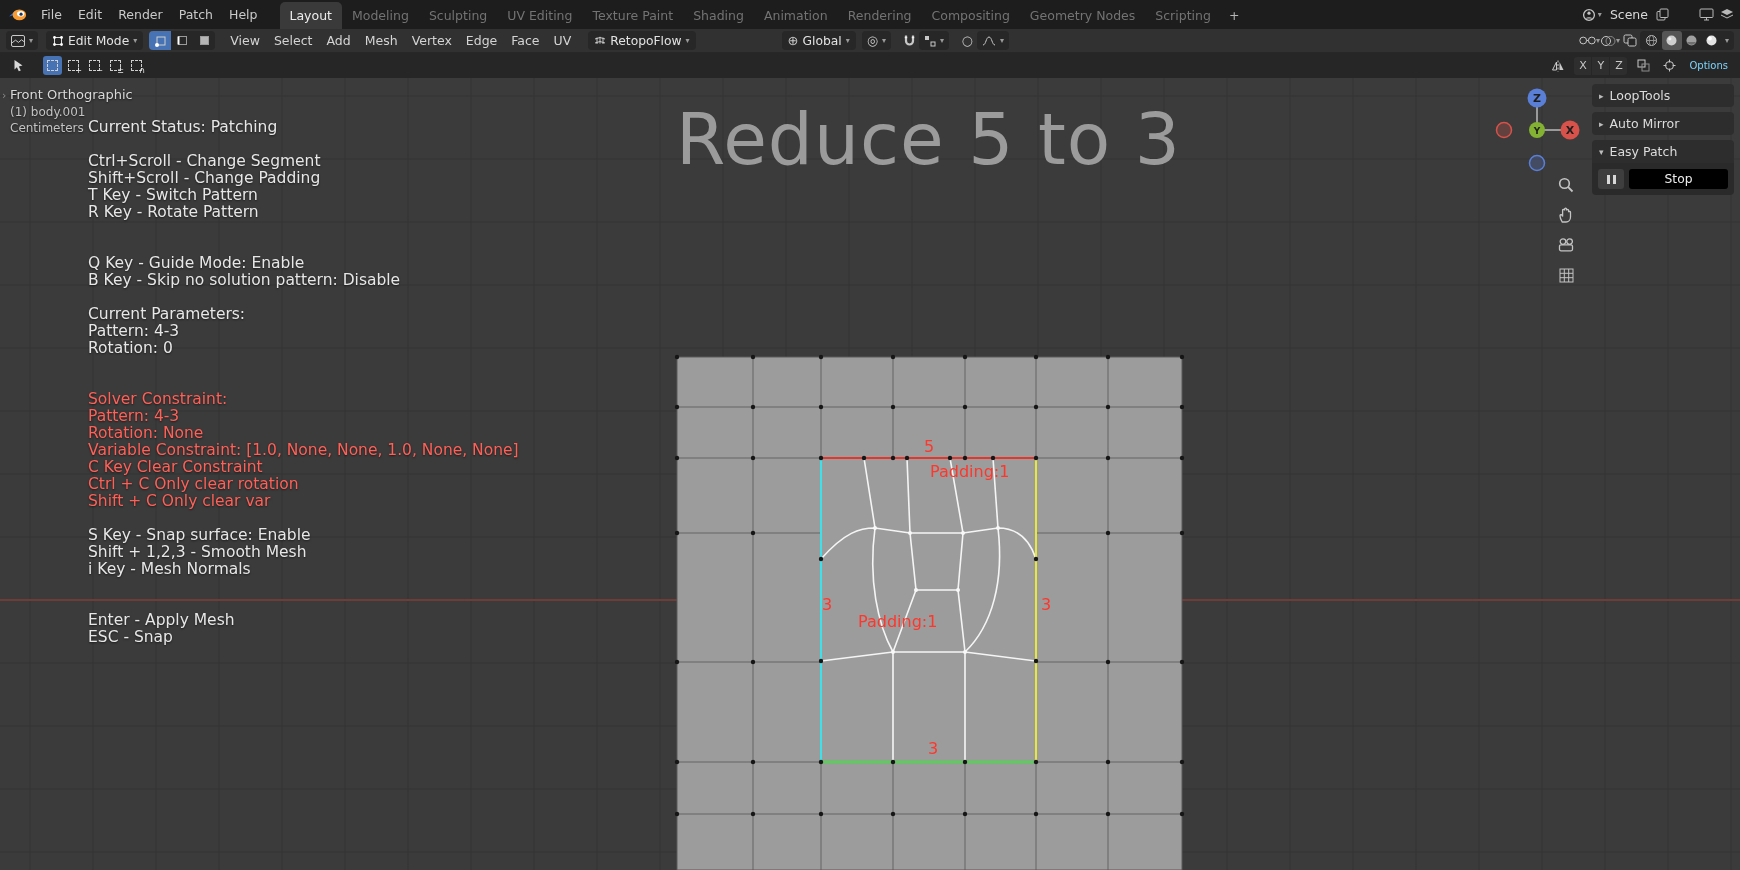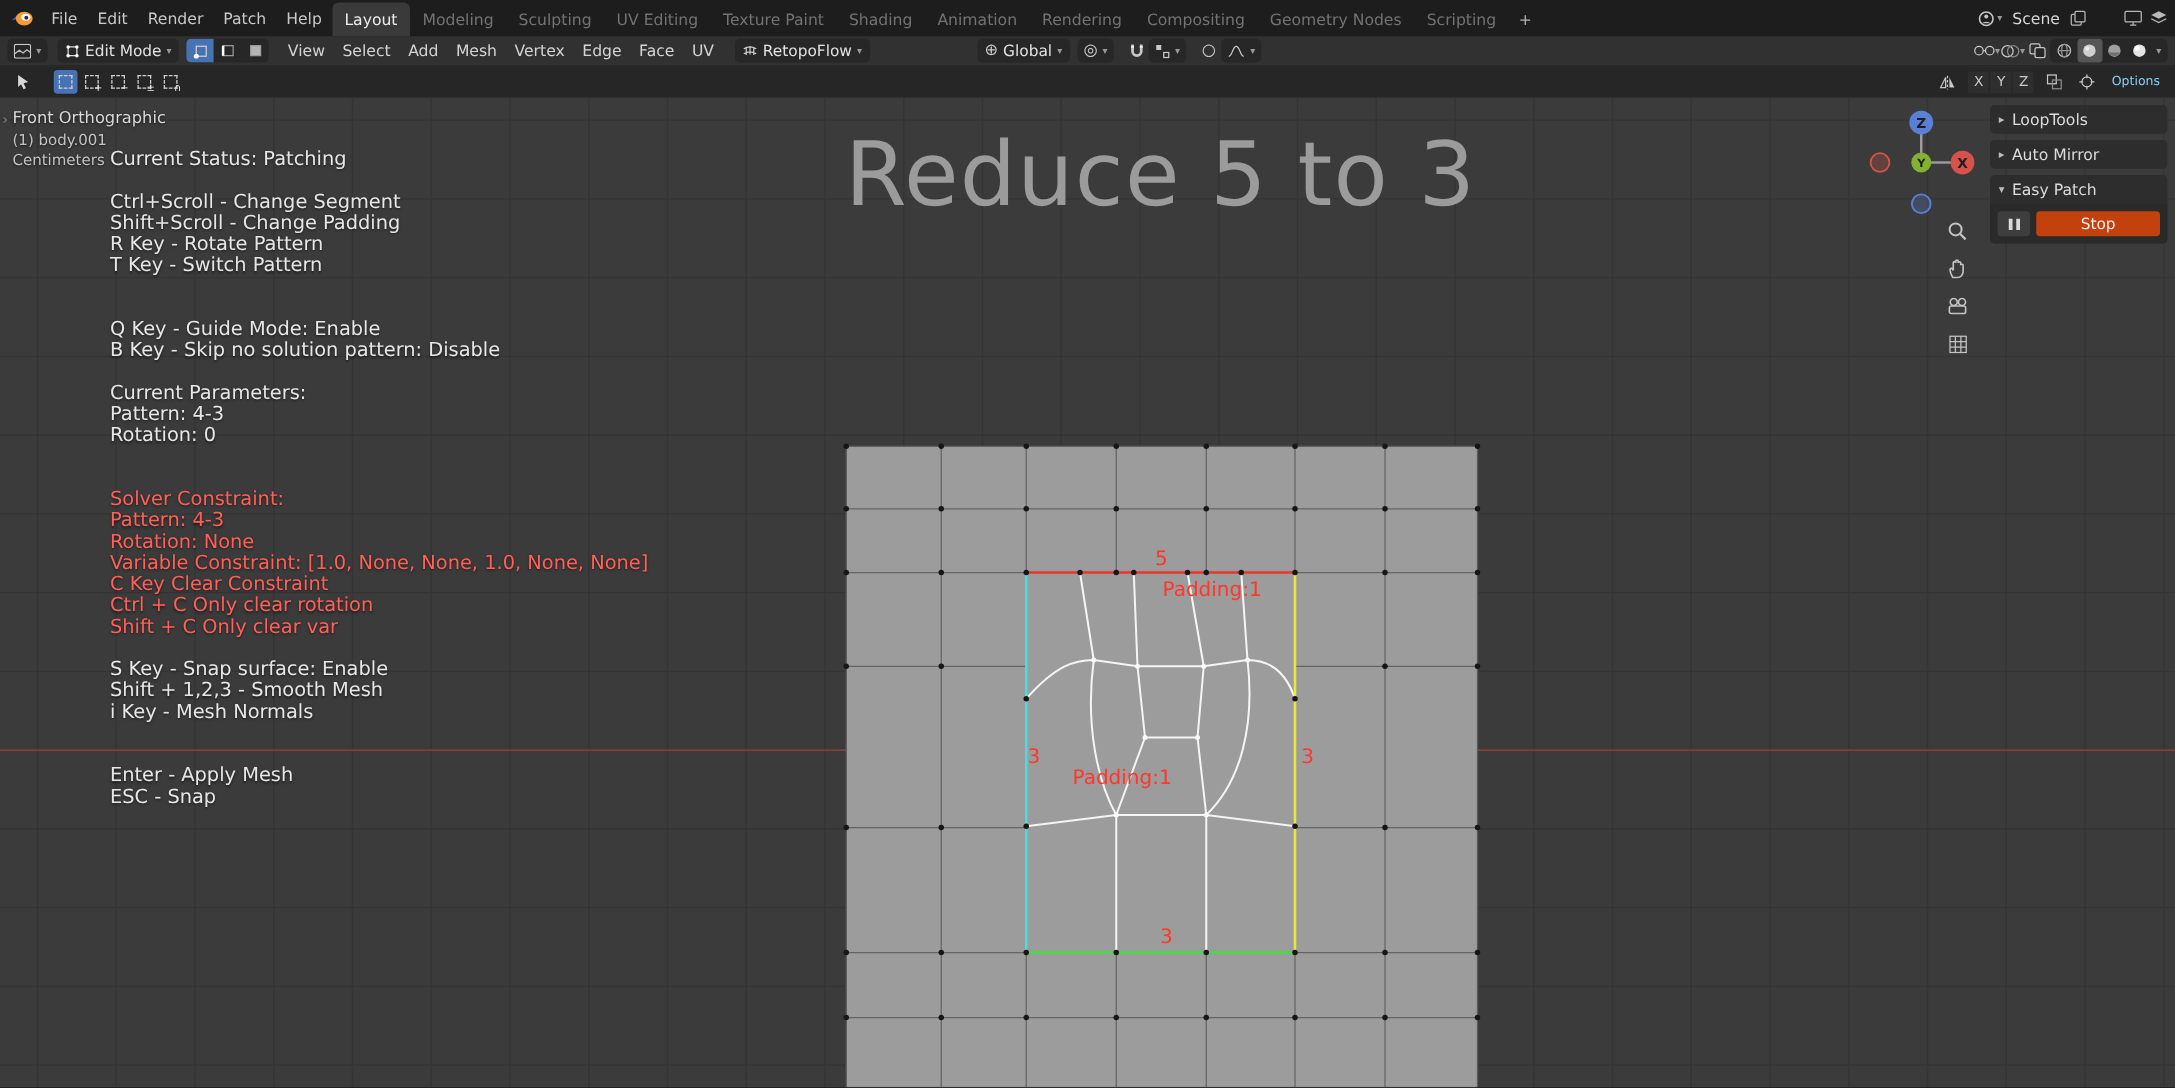--- a/index.html
+++ b/index.html
@@ -5,21 +5,21 @@
 *{margin:0;padding:0;box-sizing:border-box}
 html,body{width:1740px;height:870px;overflow:hidden;background:#111}
 body{font-family:"DejaVu Sans","Liberation Sans",sans-serif;-webkit-font-smoothing:antialiased}
 #app{position:relative;width:1740px;height:870px;background:#3b3b3b;overflow:hidden}
 
 
 #topbar{position:absolute;top:0;left:0;right:0;height:29px;background:#1d1d1d;display:flex;align-items:center;padding:0 8px;z-index:40}
 .blogo{display:flex;align-items:center;margin-right:6px}
 #topbar-menus{display:flex;height:100%}
 .tmenu{padding:0 8px;line-height:29px;font-size:12.5px;color:#c9c9c9;cursor:default}
-#workspace-tabs{display:flex;height:100%;align-items:flex-end}
+#workspace-tabs{display:flex;height:100%;margin-left:14px;align-items:flex-end}
 .wtab{padding:0 10px;line-height:27px;height:27px;font-size:12.5px;color:#737373;border-radius:5px 5px 0 0;white-space:nowrap}
 .wtab.active{background:#3a3a3a;color:#ececec}
 .wtab.add{color:#b5b5b5;padding:0 8px}
 #topbar-right{position:absolute;right:6px;top:0;height:29px;display:flex;align-items:center;gap:6px}
 .tb-btn{display:inline-flex;align-items:center;gap:2px}
 .scene-name{font-size:12.5px;color:#d8d8d8;margin:0 2px}
 .chev{font-size:8px;color:#9a9a9a}
 .fargap{width:18px}
 
 
@@ -66,21 +66,21 @@
 #n-panel{position:absolute;right:6px;top:6px;width:142px;z-index:20}
 .npanel{margin-bottom:5px}
 .npanel-head{height:23px;background:rgba(44,44,44,.95);border-radius:4px;display:flex;align-items:center;gap:6px;padding:0 7px}
 .npanel.open .npanel-head{border-radius:4px 4px 0 0}
 .npanel-head .chev{font-size:9px;color:#bdbdbd}
 .npanel-label{font-size:12.5px;color:#dcdcdc}
 .npanel-body{background:rgba(40,40,40,.85);border-radius:0 0 4px 4px;padding:6px}
 .stop-row{display:flex;align-items:center;gap:5px}
 .pause-btn{width:26px;height:20px;background:#3e3e3e;border-radius:3px;display:flex;align-items:center;justify-content:center;gap:3px}
 .pbar{width:3px;height:9px;background:#d8d8d8;display:inline-block}
-.stop-btn{flex:1;height:20px;background:#c2410c;border-radius:3px;color:#ececec;font-size:12.3px;display:flex;align-items:center;justify-content:center}
+.stop-btn{flex:1;height:20px;background:#000000;border-radius:3px;color:#ececec;font-size:12.3px;display:flex;align-items:center;justify-content:center}
 
 
 #nav-gizmo{position:absolute;left:1487px;top:0}
 .gtxt{font-size:11px;font-weight:bold;fill:#1e1e1e;text-anchor:middle}
 .gtxt.small{font-size:9px}
 .nav-icon{position:absolute;left:1556px;width:20px;height:20px;display:flex;align-items:center;justify-content:center}
 
 
 .planegrid line{stroke:#646464;stroke-width:1}
 .patch path,.patch line{fill:none;stroke-linejoin:round;stroke-linecap:round}
@@ -526,22 +526,22 @@
       <div class="vi3">Centimeters</div>
     </div>
 
     <div id="big-title">Reduce 5 to 3</div>
 
     <div id="status-overlay">
         <div class="status-line">Current Status: Patching</div>
         <div class="status-line">&nbsp;</div>
         <div class="status-line">Ctrl+Scroll - Change Segment</div>
         <div class="status-line">Shift+Scroll - Change Padding</div>
+        <div class="status-line">T Key - Switch Pattern</div>
         <div class="status-line">R Key - Rotate Pattern</div>
-        <div class="status-line">T Key - Switch Pattern</div>
         <div class="status-line">&nbsp;</div>
         <div class="status-line">&nbsp;</div>
         <div class="status-line">Q Key - Guide Mode: Enable</div>
         <div class="status-line">B Key - Skip no solution pattern: Disable</div>
         <div class="status-line">&nbsp;</div>
         <div class="status-line">Current Parameters:</div>
         <div class="status-line">Pattern: 4-3</div>
         <div class="status-line">Rotation: 0</div>
         <div class="status-line">&nbsp;</div>
         <div class="status-line">&nbsp;</div>

